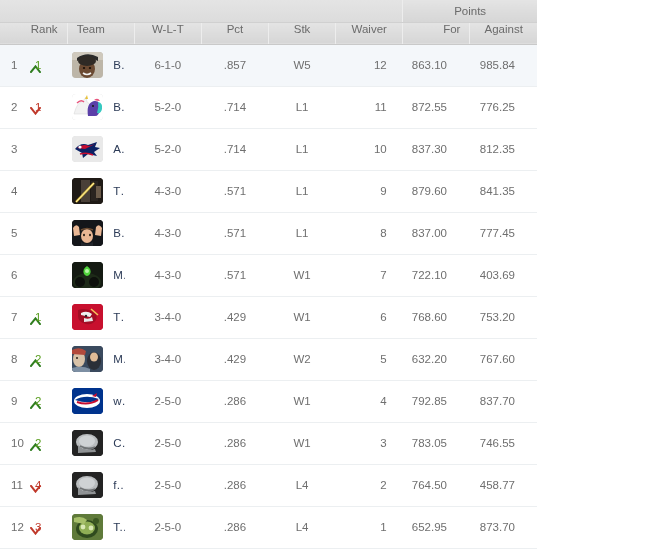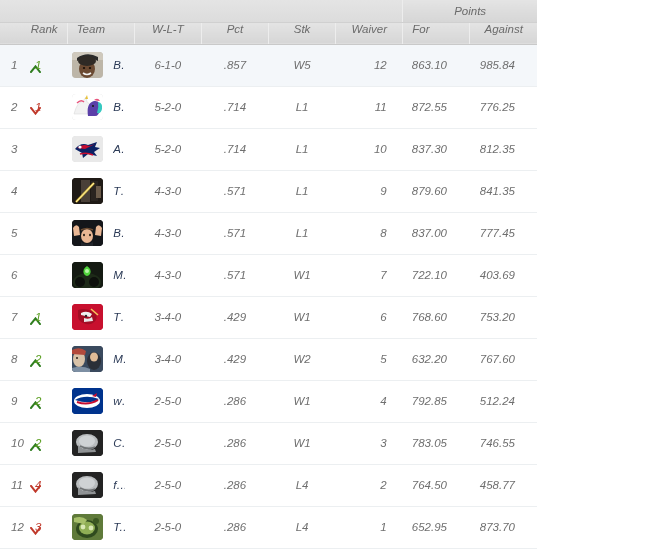--- a/index.html
+++ b/index.html
@@ -6,21 +6,20 @@
   html, body {
     margin: 0; padding: 0;
     width: 655px; height: 551px;
     background: #ffffff;
     font-family: "Liberation Sans", sans-serif;
   }
   #standings-table {
     width: 537px;
     border-collapse: collapse;
     table-layout: fixed;
-    font-style: italic;
   }
 
   
   thead th {
     background: linear-gradient(to bottom, #e4e4e4 0%, #dcdcdc 55%, #d6d6d6 100%);
     color: #6b6b6b;
     font-size: 11.5px;
     font-weight: normal;
     padding: 0;
     border-bottom: 1px solid #c9c9c9;
@@ -36,21 +35,21 @@
     vertical-align: middle;
   }
   th.grp .hl { padding: 0; text-align:center; }
   th.blank { border-bottom: 1px solid #d0d0d0; background: linear-gradient(to bottom,#e4e4e4 0%,#dcdcdc 100%); }
   .h-rank   { width: 62px;  text-align: right;  }
   .h-team   { width: 278px; text-align: left;  }
   .h-wlt    { width: 48px;  text-align: center;}
   .h-pct    { width: 49px;  text-align: center;}
   .h-stk    { width: 44px;  text-align: center;}
   .h-waiver { width: 47px;  text-align: center;}
-  .h-for    { width: 54px;  text-align: left; margin-top: 8px;}
+  .h-for    { width: 54px;  text-align: right; margin-top: 8px;}
   .h-against{ width: 73px;  text-align: center;}
 
   
   tbody tr { height: 42px; }
   tbody tr.alt td { background: #f4f7fa; }
   tbody td {
     border-bottom: 1px solid #eceff1;
     font-size: 11.5px;
     color: #6f6f6f;
     padding: 0 9px;
@@ -434,21 +433,21 @@
               </svg>
             </span>
         <a href="#" class="teamname">we're going hamburger buns</a>
       </span>
     </td>
     <td class="c-num">2-5-0</td>
     <td class="c-num">.286</td>
     <td class="c-num">W1</td>
     <td class="c-wv">4</td>
     <td class="c-pts">792.85</td>
-    <td class="c-pts2">512.24</td>
+    <td class="c-pts2">837.70</td>
   </tr>
       <tr>
     <td class="c-rank">
       <span class="rankwrap">
         <span class="rk-no">10</span>
         <span class="rk-mv up">
          <span class="arrow">
                 <svg width="11" height="8" viewBox="0 0 11 8">
                   <path d="M1 7 L5.5 1.4 L10 7" stroke="#2f7d1f" stroke-width="2" fill="none" stroke-linecap="square"></path>
                 </svg>

